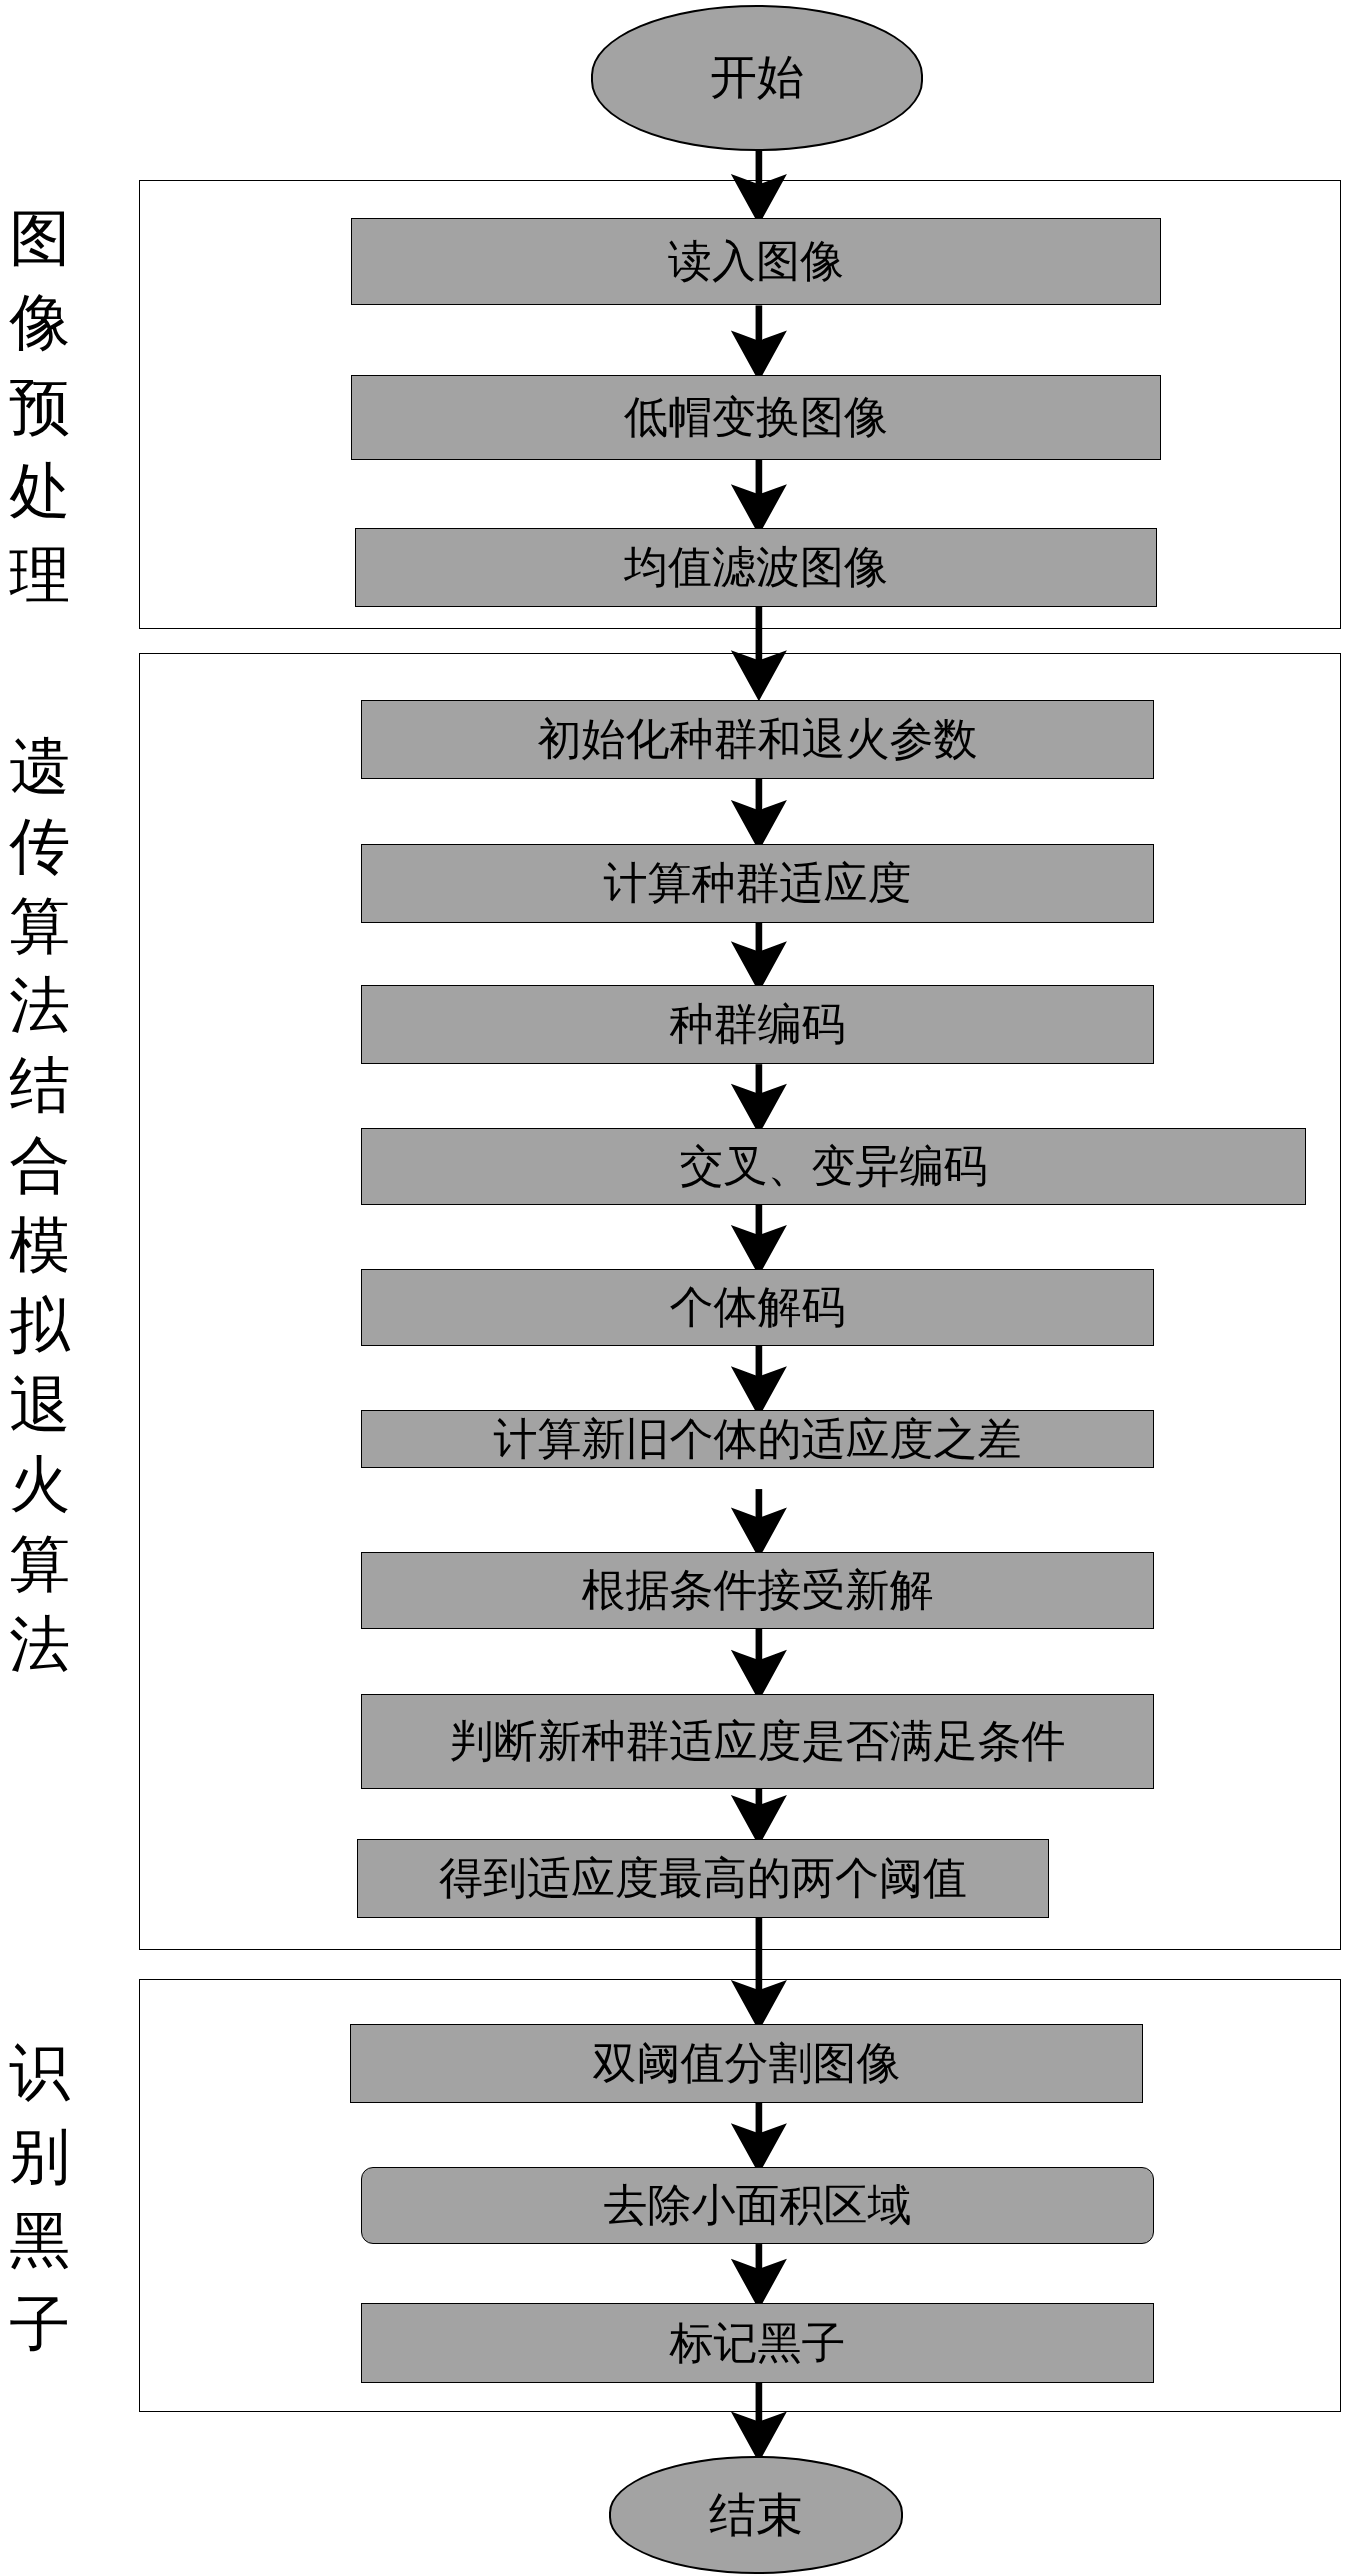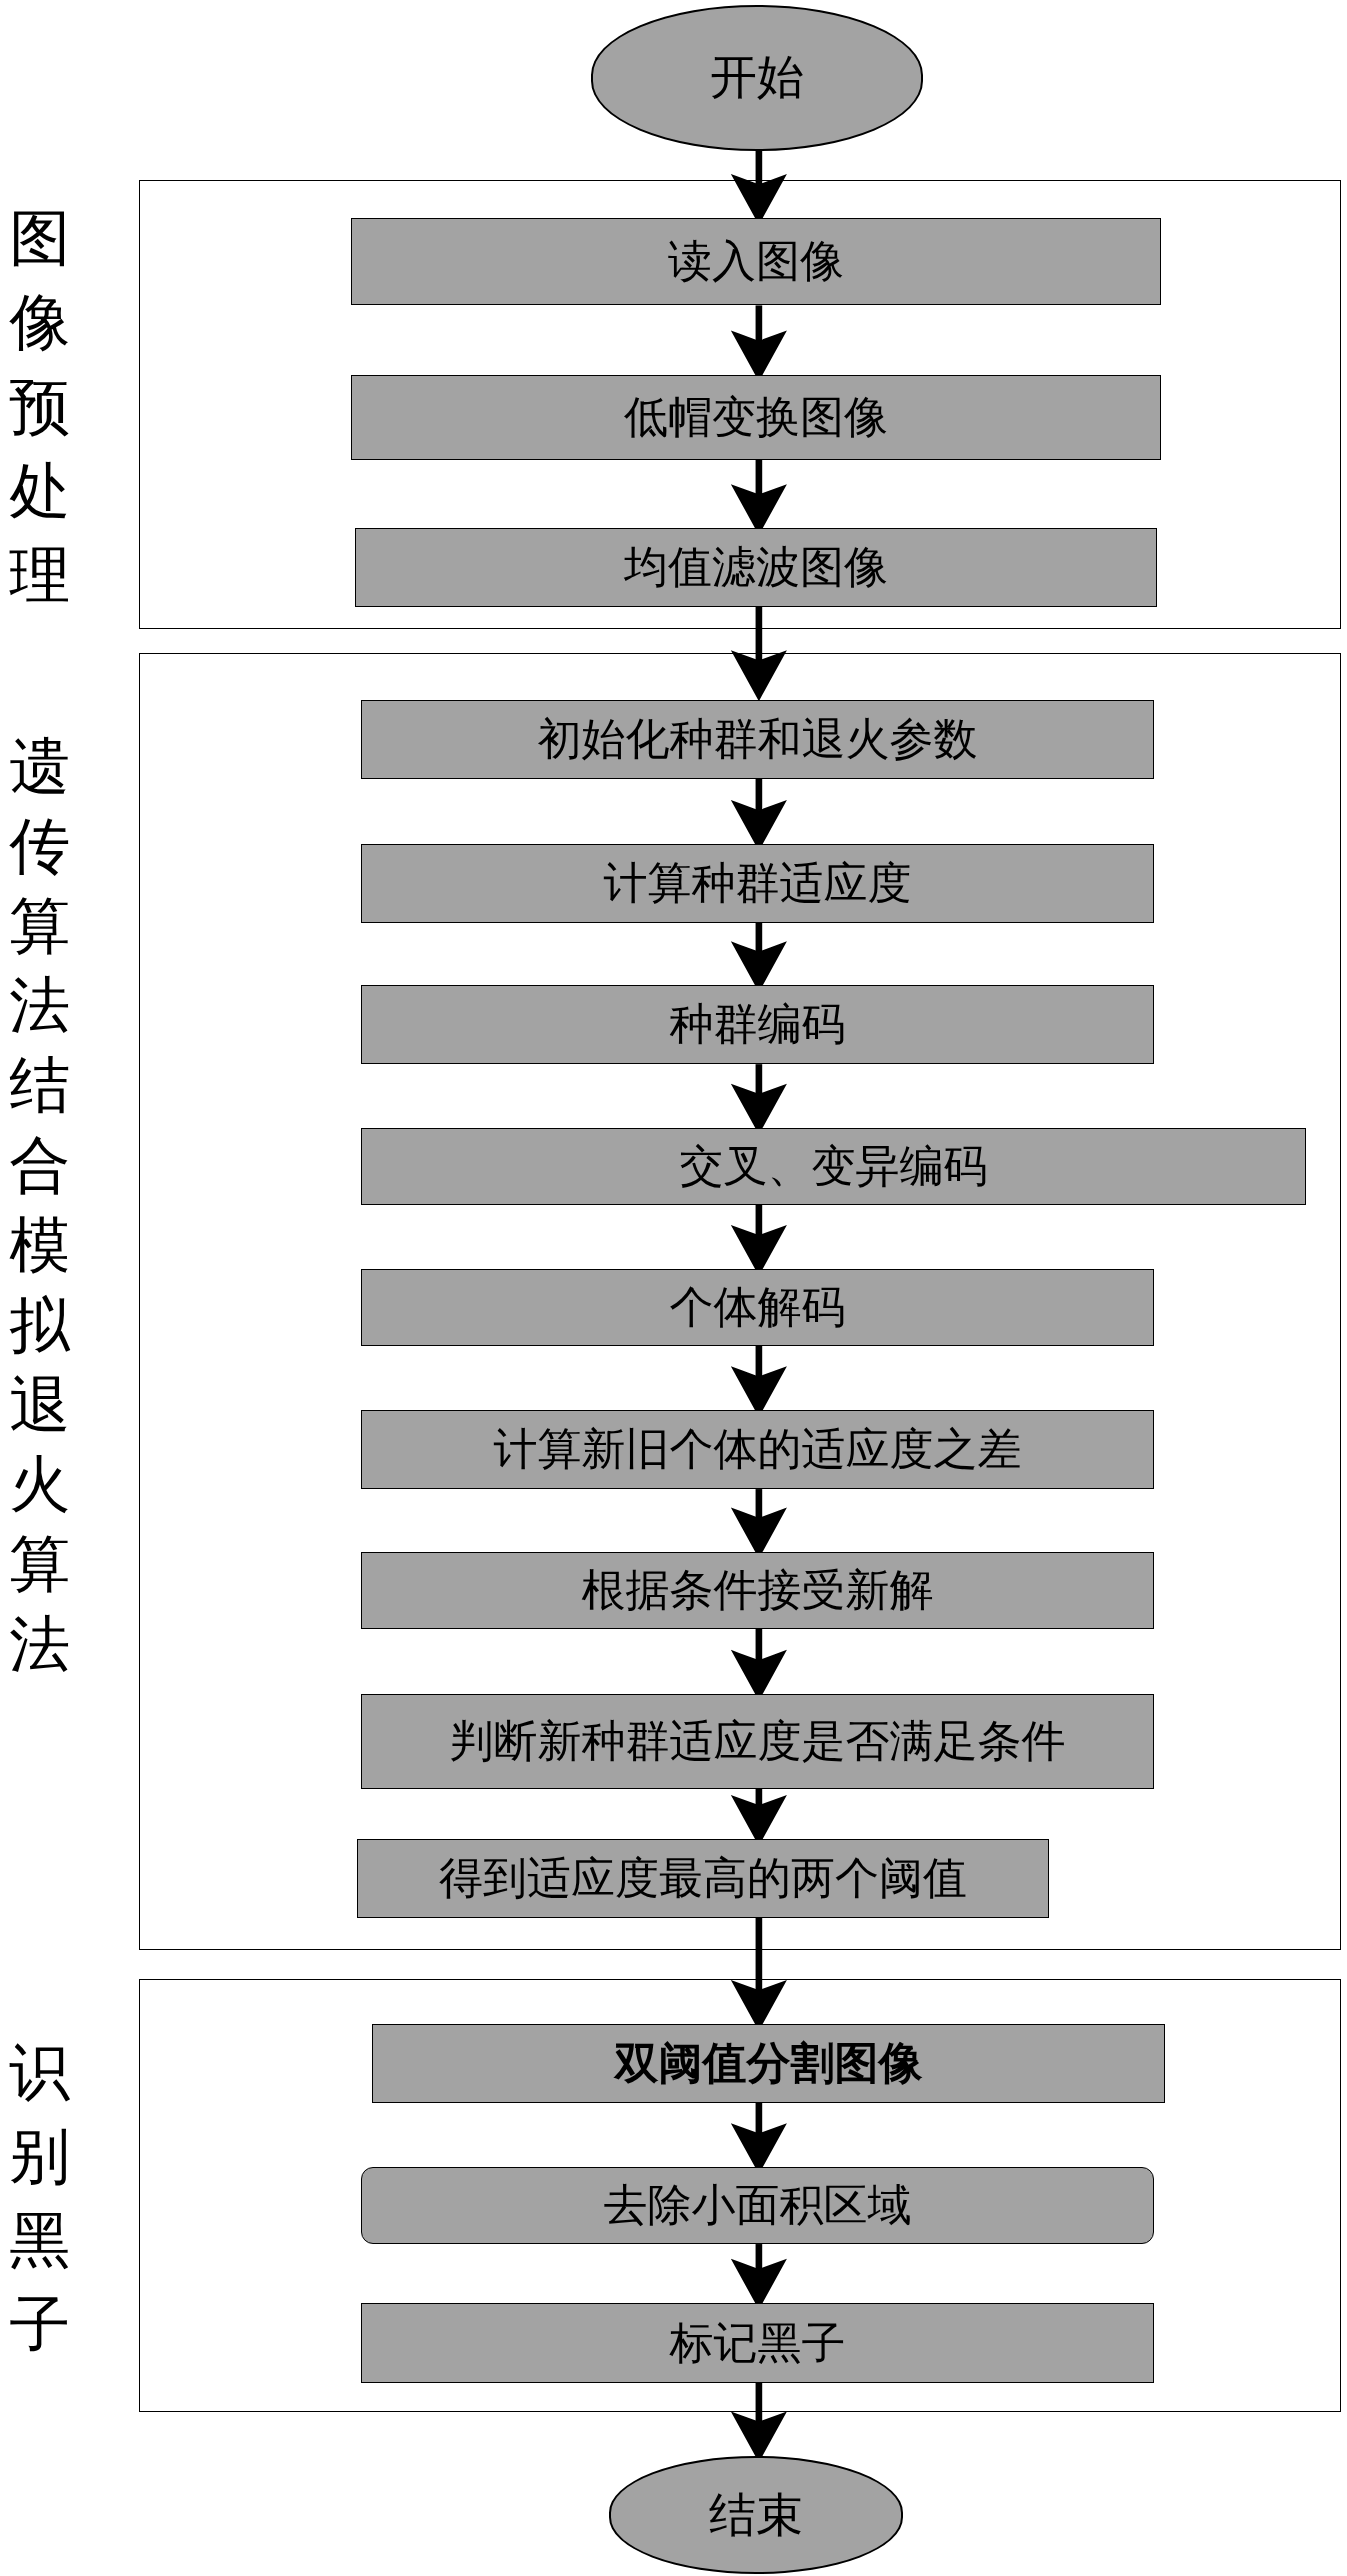--- a/index.html
+++ b/index.html
@@ -111,41 +111,41 @@
   </div>
 <div class="abs step" style="left:361px; top:985px; width:793px; height:79px;">
   <span>种群编码</span>
   </div>
 <div class="abs step" style="left:361px; top:1128px; width:945px; height:77px;">
   <span>交叉、变异编码</span>
   </div>
 <div class="abs step" style="left:361px; top:1269px; width:793px; height:77px;">
   <span>个体解码</span>
   </div>
-<div class="abs step" style="left:361px; top:1410px; width:793px; height:79px;">
+<div class="abs step" style="left:361px; top:1410px; width:793px; height:58px;">
   <span>计算新旧个体的适应度之差</span>
   </div>
 <div class="abs step" style="left:361px; top:1552px; width:793px; height:77px;">
   <span>根据条件接受新解</span>
   </div>
 <div class="abs step" style="left:361px; top:1694px; width:793px; height:95px;">
   <span>判断新种群适应度是否满足条件</span>
   </div>
 <div class="abs step" style="left:357px; top:1839px; width:692px; height:79px;">
   <span>得到适应度最高的两个阈值</span>
   </div>
 
 <div class="abs group" style="left:139px; top:1979px; width:1202px; height:433px;"></div>
 <div class="abs side-label" style="left:5.7px; top:2041px; width:68px; height:313px; justify-content:space-between;">
     <span>识</span>
     <span>别</span>
     <span>黑</span>
     <span>子</span>
   </div>
-<div class="abs step" style="left:372px; top:2024px; width:793px; height:79px;font-weight:bold;">
+<div class="abs step" style="left:350px; top:2024px; width:793px; height:79px;">
   <span>双阈值分割图像</span>
   </div>
 <div class="abs step" style="left:361px; top:2167px; width:793px; height:77px;border-radius:12px;">
   <span>去除小面积区域</span>
   </div>
 <div class="abs step" style="left:361px; top:2303px; width:793px; height:80px;">
   <span>标记黑子</span>
   </div>
 
 <div class="abs terminal" style="left:609px; top:2456px; width:294px; height:118px;">

